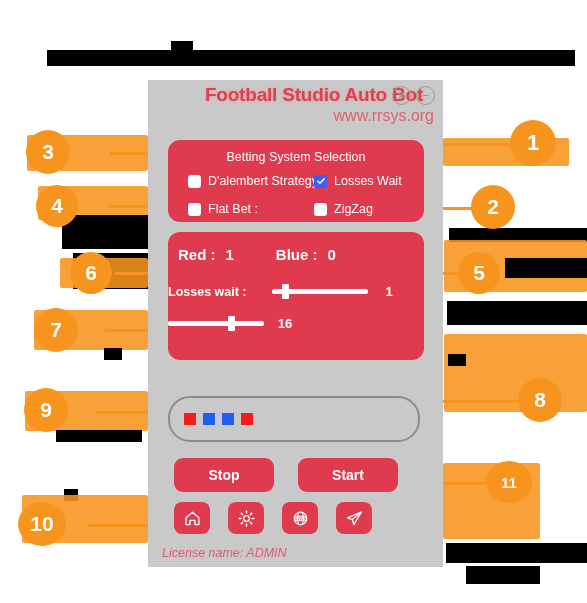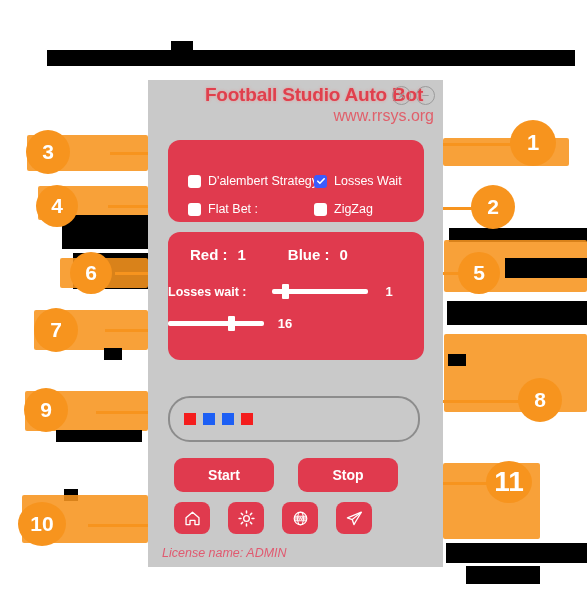--- a/index.html
+++ b/index.html
@@ -90,21 +90,21 @@
   .cbox{
     width:13px;height:13px;border-radius:3px;background:#fff;flex:none;
   }
   .cbox.checked{background:#3b5bfd;display:flex;align-items:center;justify-content:center;}
   .cbox.checked svg{display:block;}
   .cblabel{color:#fff;font-size:12.5px;white-space:nowrap;}
 
   
   .counters{position:absolute;left:0;top:14px;width:100%;display:flex;color:#fff;font-weight:bold;font-size:15px;}
   .counters .c{display:flex;gap:10px;align-items:baseline;}
-  .counters .c.red{margin-left:22px;}
+  .counters .c.red{margin-left:10px;}
   .counters .c.blue{margin-left:42px;}
   .counters .lbl{}
   .counters .val{font-weight:bold;}
 
   .sliderrow{position:absolute;left:0;width:100%;display:flex;align-items:center;color:#fff;font-weight:bold;font-size:12.5px;}
   .sliderrow.s1{top:52px;}
   .sliderrow.s2{top:84px;}
   .sliderrow .slbl{width:104px;padding-right:8px;box-sizing:border-box;white-space:nowrap;}
   .track{position:relative;width:96px;height:5px;background:#fff;border-radius:2px;}
   .thumb{position:absolute;top:-5px;width:7px;height:15px;background:#fff;border-radius:1px;}
@@ -205,20 +205,21 @@
         </div>
         <div class="winbtn">
           <svg width="11" height="11" viewBox="0 0 11 11">
             <path d="M2.8 5.5 L8.2 5.5" stroke="#9b9b9b" stroke-width="1.2" fill="none" stroke-linecap="round"></path>
           </svg>
         </div>
       </div>
     </div>
 
     <div class="panel panel-top">
+      <div class="panel-heading">Betting System Selection</div>
 
       <div class="cbrow r1">
         <div class="cbcell c1">
           <span class="cbox"></span>
           <span class="cblabel">D'alembert Strategy</span>
         </div>
         <div class="cbcell c2">
           <span class="cbox checked">
             <svg width="10" height="10" viewBox="0 0 10 10">
               <path d="M1.8 5.2 L3.9 7.3 L8.2 2.8" stroke="#fff" stroke-width="1.6" fill="none" stroke-linecap="round" stroke-linejoin="round"></path>
@@ -269,22 +270,22 @@
     </div>
 
     <div class="history">
       <span class="sq" style="background:#f41d1d;"></span>
       <span class="sq" style="background:#1d5ff4;"></span>
       <span class="sq" style="background:#1d5ff4;"></span>
       <span class="sq" style="background:#f41d1d;"></span>
     </div>
 
     <div class="actions">
+      <div class="bigbtn">Stop</div>
       <div class="bigbtn">Start</div>
-      <div class="bigbtn">Stop</div>
     </div>
 
     <div class="iconrow">
       <div class="iconbtn">
         <svg width="19" height="19" viewBox="0 0 20 20">
           <path d="M3.2 9.2 L10 3.4 L16.8 9.2 L16.8 16.4 L12.6 16.4 L12.6 12.0 L7.4 12.0 L7.4 16.4 L3.2 16.4 Z" fill="none" stroke="#fff" stroke-width="1.4" stroke-linejoin="round"></path>
         </svg>
       </div>
       <div class="iconbtn">
         <svg width="19" height="19" viewBox="0 0 20 20">
@@ -318,15 +319,15 @@
   <div class="badge" style="left:510px;top:120px;width:46px;height:46px;font-size:22px;">1</div>
   <div class="badge" style="left:471px;top:185px;width:44px;height:44px;font-size:21px;">2</div>
   <div class="badge" style="left:26px;top:130px;width:44px;height:44px;font-size:21px;">3</div>
   <div class="badge" style="left:36px;top:185px;width:42px;height:42px;font-size:21px;">4</div>
   <div class="badge" style="left:458px;top:252px;width:42px;height:42px;font-size:21px;">5</div>
   <div class="badge" style="left:70px;top:252px;width:42px;height:42px;font-size:21px;">6</div>
   <div class="badge" style="left:34px;top:308px;width:44px;height:44px;font-size:21px;">7</div>
   <div class="badge" style="left:518px;top:378px;width:44px;height:44px;font-size:21px;">8</div>
   <div class="badge" style="left:24px;top:388px;width:44px;height:44px;font-size:21px;">9</div>
   <div class="badge" style="left:18px;top:502px;width:48px;height:44px;font-size:21px;border-radius:50%;">10</div>
-  <div class="badge" style="left:486px;top:461px;width:46px;height:42px;font-size:28px;">11</div>
+  <div class="badge" style="left:486px;top:461px;width:46px;height:42px;font-size:15px;">11</div>
 
 </div>
 
 </body></html>

